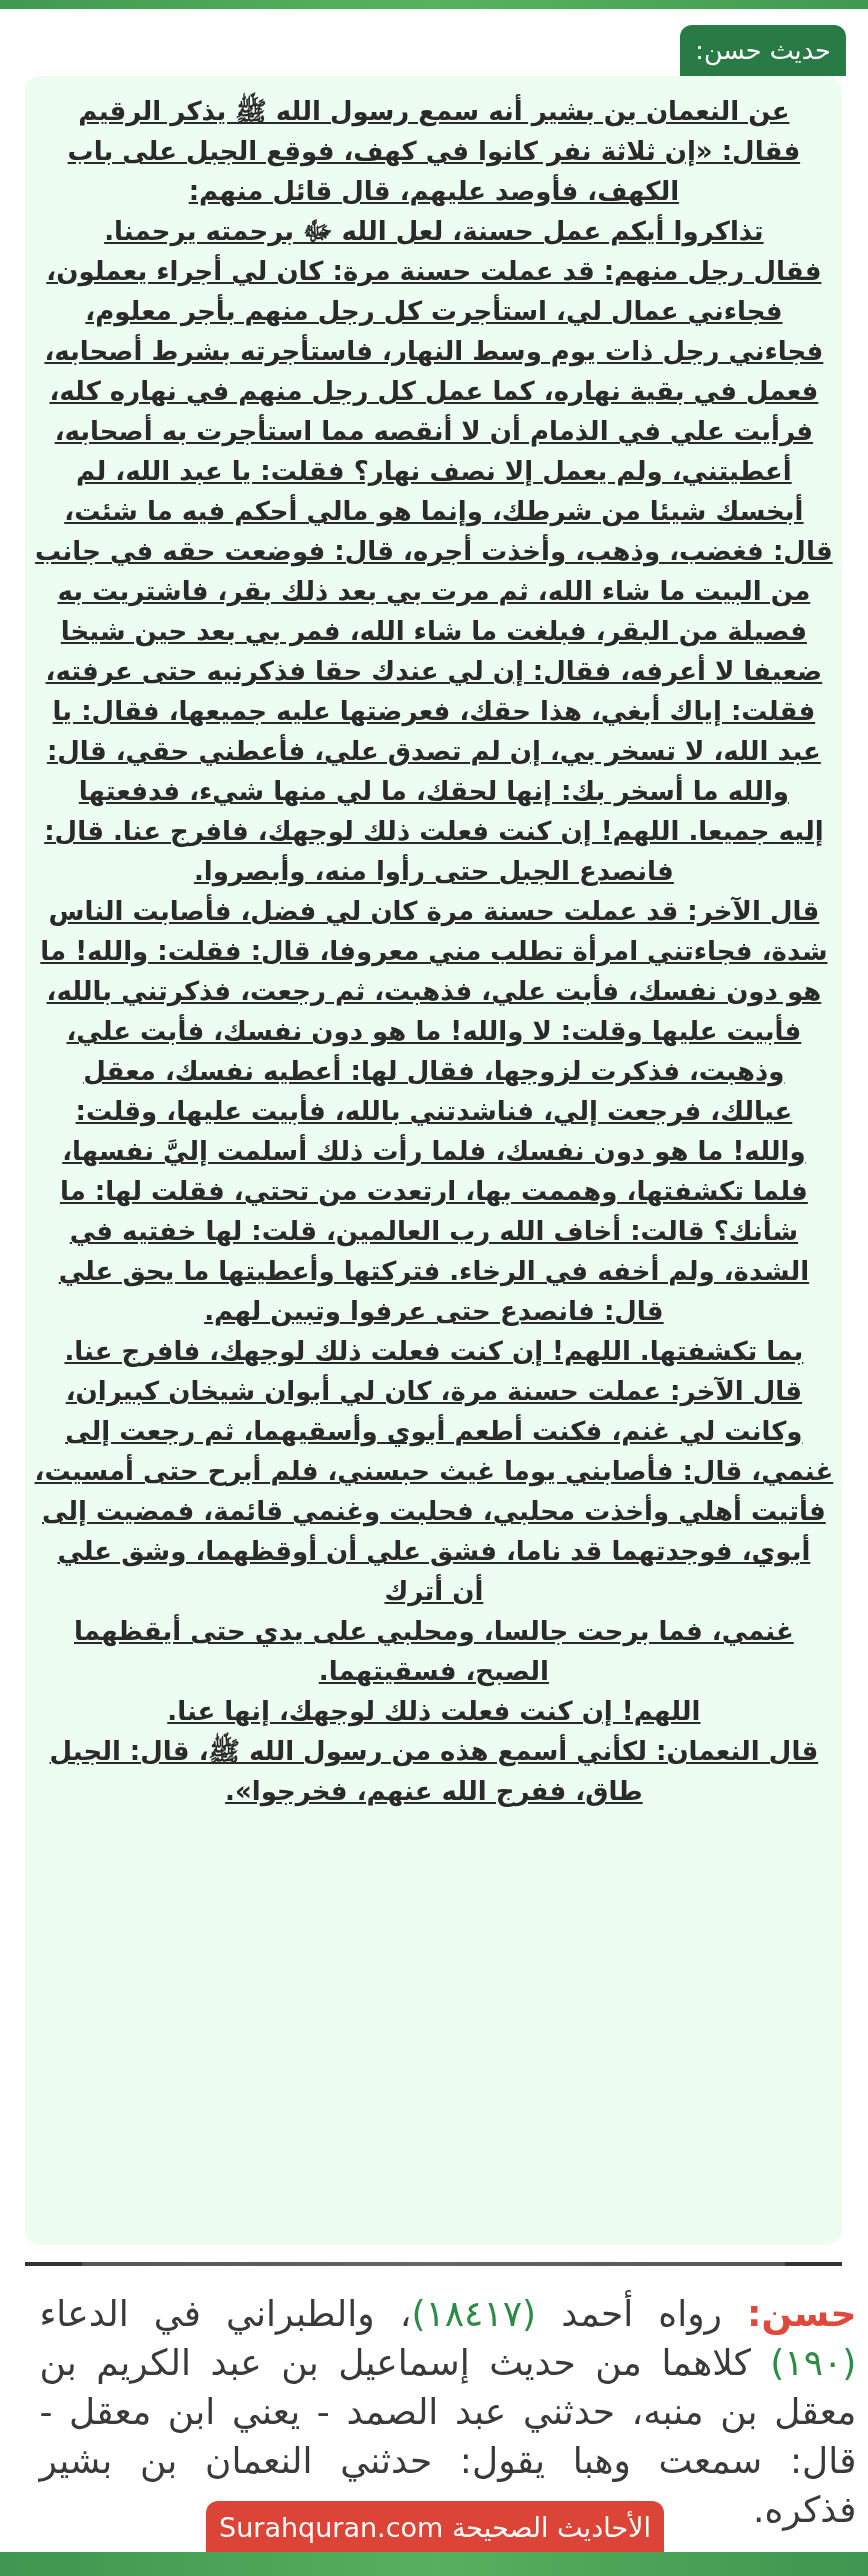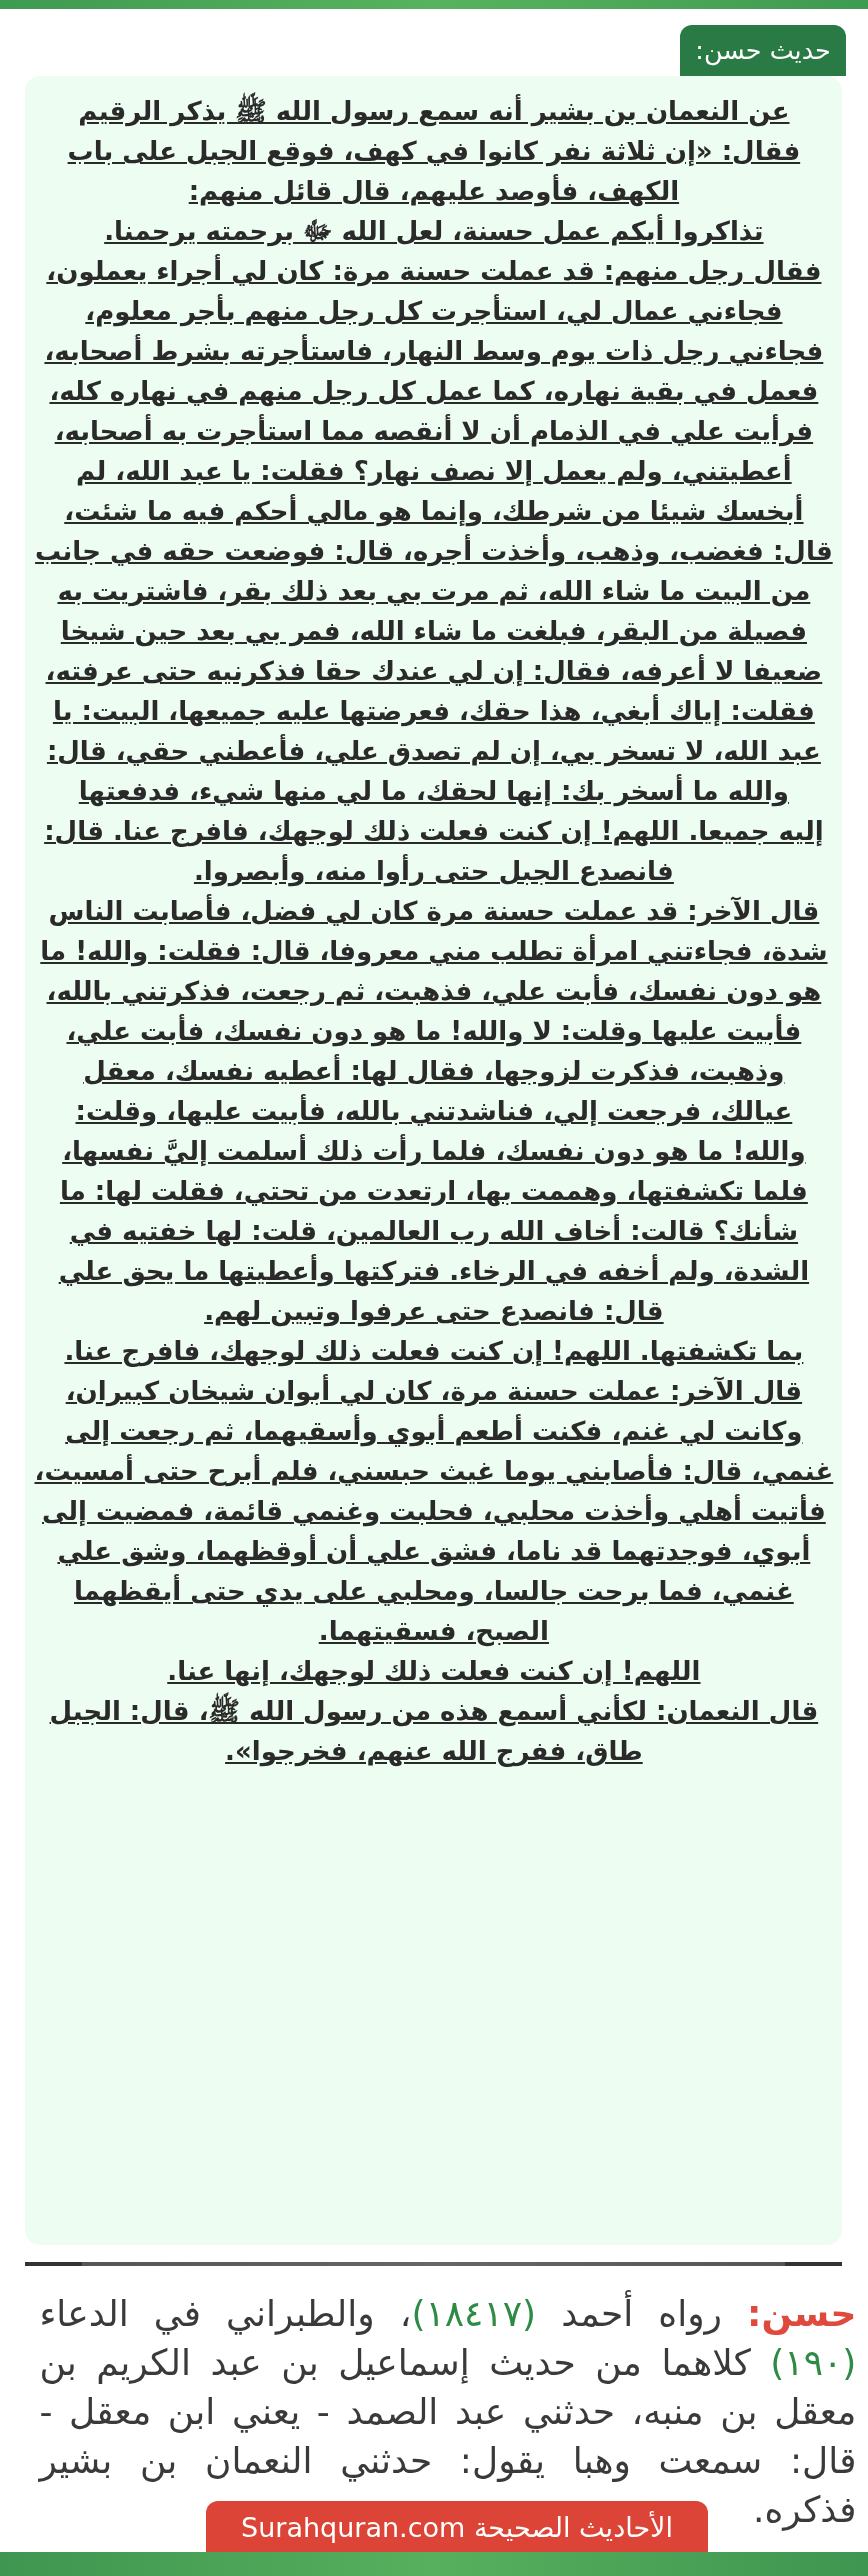--- a/index.html
+++ b/index.html
@@ -48,21 +48,21 @@
   }
   .takhrij {
     position: absolute; left: 25.4px; top: 2289px; width: 817px;
     font-size: 36px; line-height: 49px; color: #3a3a3a;
     text-align: justify;
     margin-left: 14px;
   }
   .grade { color: #e04a3c; font-weight: bold; }
   .ref { color: #2e8b46; }
   .footer-badge {
-    position: absolute; left: 206px; top: 2501px; width: 502px; height: 54px;
+    position: absolute; left: 206px; top: 2501px; width: 458px; height: 54px;
     background: #db4436;
     border-radius: 12px 12px 0 0;
     color: #ffffff; font-size: 27px; line-height: 54px; text-align: center;
     white-space: nowrap;
   }
   .bottom-band {
     position: absolute; left: 0; top: 2552px; width: 868px; height: 24px;
     background: linear-gradient(90deg, #3e9650 0%, #56b05d 50%, #3e9650 100%);
   }
 </style>
@@ -82,21 +82,21 @@
     <div class="hadith-line">فجاءني عمال لي، استأجرت كل رجل منهم بأجر معلوم،</div>
     <div class="hadith-line">فجاءني رجل ذات يوم وسط النهار، فاستأجرته بشرط أصحابه،</div>
     <div class="hadith-line">فعمل في بقية نهاره، كما عمل كل رجل منهم في نهاره كله،</div>
     <div class="hadith-line">فرأيت علي في الذمام أن لا أنقصه مما استأجرت به أصحابه،</div>
     <div class="hadith-line">أعطيتني، ولم يعمل إلا نصف نهار؟ فقلت: يا عبد الله، لم</div>
     <div class="hadith-line">أبخسك شيئا من شرطك، وإنما هو مالي أحكم فيه ما شئت،</div>
     <div class="hadith-line">قال: فغضب، وذهب، وأخذت أجره، قال: فوضعت حقه في جانب</div>
     <div class="hadith-line">من البيت ما شاء الله، ثم مرت بي بعد ذلك بقر، فاشتريت به</div>
     <div class="hadith-line">فصيلة من البقر، فبلغت ما شاء الله، فمر بي بعد حين شيخا</div>
     <div class="hadith-line">ضعيفا لا أعرفه، فقال: إن لي عندك حقا فذكرنيه حتى عرفته،</div>
-    <div class="hadith-line">فقلت: إياك أبغي، هذا حقك، فعرضتها عليه جميعها، البيت: يا</div>
+    <div class="hadith-line">فقلت: إياك أبغي، هذا حقك، فعرضتها عليه جميعها، فقال: يا</div>
     <div class="hadith-line">عبد الله، لا تسخر بي، إن لم تصدق علي، فأعطني حقي، قال:</div>
     <div class="hadith-line">والله ما أسخر بك: إنها لحقك، ما لي منها شيء، فدفعتها</div>
     <div class="hadith-line">إليه جميعا. اللهم! إن كنت فعلت ذلك لوجهك، فافرج عنا. قال:</div>
     <div class="hadith-line">فانصدع الجبل حتى رأوا منه، وأبصروا.</div>
     <div class="hadith-line">قال الآخر: قد عملت حسنة مرة كان لي فضل، فأصابت الناس</div>
     <div class="hadith-line">شدة، فجاءتني امرأة تطلب مني معروفا، قال: فقلت: والله! ما</div>
     <div class="hadith-line">هو دون نفسك، فأبت علي، فذهبت، ثم رجعت، فذكرتني بالله،</div>
     <div class="hadith-line">فأبيت عليها وقلت: لا والله! ما هو دون نفسك، فأبت علي،</div>
     <div class="hadith-line">وذهبت، فذكرت لزوجها، فقال لها: أعطيه نفسك، معقل</div>
     <div class="hadith-line">عيالك، فرجعت إلي، فناشدتني بالله، فأبيت عليها، وقلت:</div>
@@ -104,20 +104,21 @@
     <div class="hadith-line">فلما تكشفتها، وهممت بها، ارتعدت من تحتي، فقلت لها: ما</div>
     <div class="hadith-line">شأنك؟ قالت: أخاف الله رب العالمين، قلت: لها خفتيه في</div>
     <div class="hadith-line">الشدة، ولم أخفه في الرخاء. فتركتها وأعطيتها ما يحق علي</div>
     <div class="hadith-line">قال: فانصدع حتى عرفوا وتبين لهم.</div>
     <div class="hadith-line">بما تكشفتها. اللهم! إن كنت فعلت ذلك لوجهك، فافرج عنا.</div>
     <div class="hadith-line">قال الآخر: عملت حسنة مرة، كان لي أبوان شيخان كبيران،</div>
     <div class="hadith-line">وكانت لي غنم، فكنت أطعم أبوي وأسقيهما، ثم رجعت إلى</div>
     <div class="hadith-line">غنمي، قال: فأصابني يوما غيث حبسني، فلم أبرح حتى أمسيت،</div>
     <div class="hadith-line">فأتيت أهلي وأخذت محلبي، فحلبت وغنمي قائمة، فمضيت إلى</div>
     <div class="hadith-line">أبوي، فوجدتهما قد ناما، فشق علي أن أوقظهما، وشق علي</div>
+    <div class="hadith-line">أن أترك</div>
     <div class="hadith-line">غنمي، فما برحت جالسا، ومحلبي على يدي حتى أيقظهما</div>
     <div class="hadith-line">الصبح، فسقيتهما.</div>
     <div class="hadith-line">اللهم! إن كنت فعلت ذلك لوجهك، إنها عنا.</div>
     <div class="hadith-line">قال النعمان: لكأني أسمع هذه من رسول الله ﷺ، قال: الجبل</div>
     <div class="hadith-line">طاق، ففرج الله عنهم، فخرجوا».</div>
   </div>
 
 <div class="divider"></div>
 
 <div class="takhrij">

